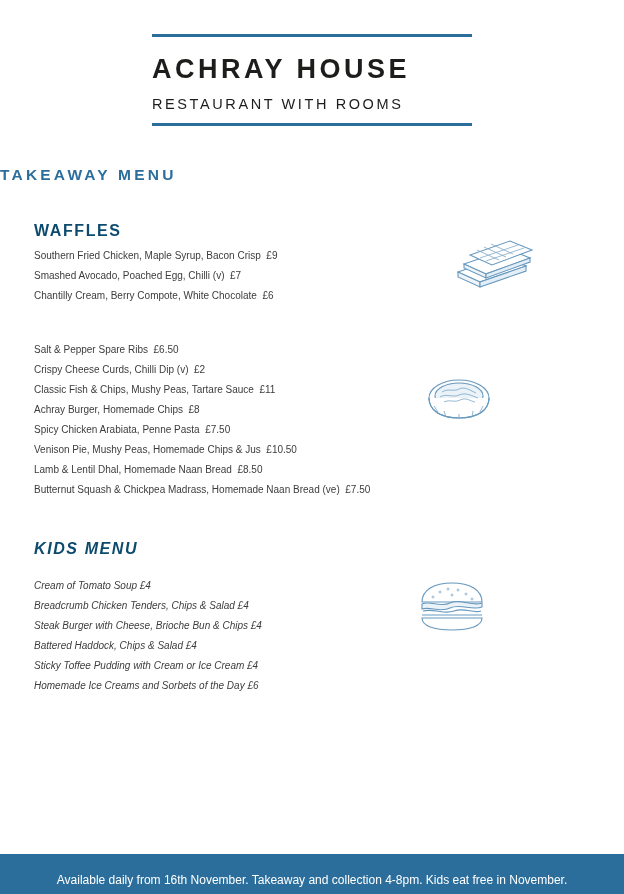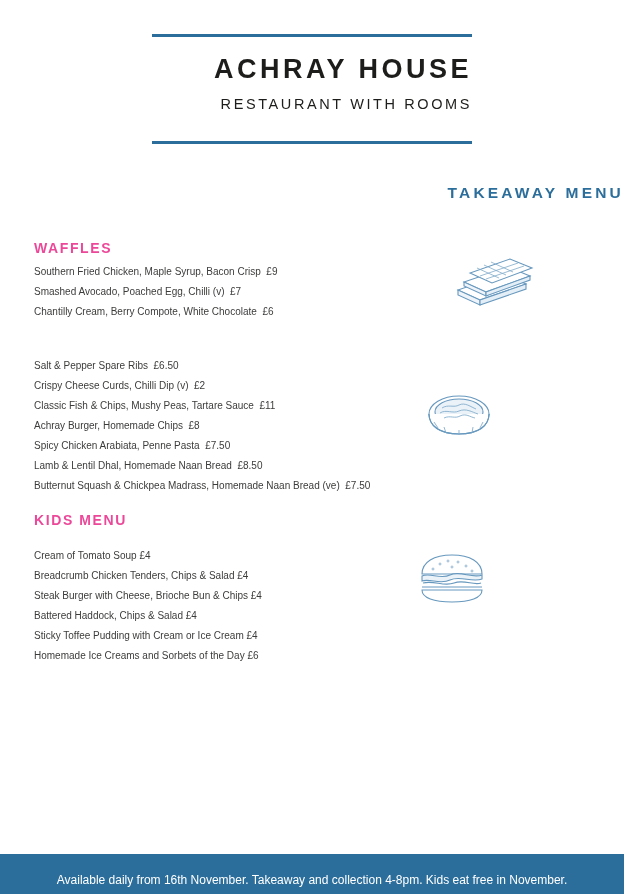--- a/index.html
+++ b/index.html
@@ -20,65 +20,65 @@
     position: relative;
     width: 624px;
     height: 894px;
     box-sizing: border-box;
   }
 
   
   .logo-block {
     width: 320px;
     margin: 34px auto 0 auto;
-    text-align: right;
+    text-align: left;
     padding: 6px 0 10px 0;
     border-top: 3px solid #2c6e9b;
     border-bottom: 3px solid #2c6e9b;
   }
   .logo-title {
     font-size: 27px;
     font-weight: bold;
     letter-spacing: 3.5px;
     color: #1d1d1b;
     line-height: 1.35;
     margin-top: 8px;
   }
   .logo-sub {
     font-size: 14.5px;
     letter-spacing: 2.6px;
     color: #1d1d1b;
     margin-top: 9px;
-    margin-bottom: 19px;
+    margin-bottom: 1px;
   }
 
   .menu-title {
-    text-align: right;
+    text-align: left;
     color: #2c6e9b;
     font-size: 15.5px;
     font-weight: bold;
     letter-spacing: 3.2px;
     margin-top: 40px;
   }
 
   
   .content {
     padding: 0 34px;
     margin-top: 38px;
     position: relative;
   }
   .section {
     position: relative;
   }
   .section + .section {
     margin-top: 28px;
   }
   .section-title {
-    color: #ec4899;
-    font-size: 14px;
+    color: #0c4a6e;
+    font-size: 16px;
     font-weight: bold;
     letter-spacing: 1.6px;
     margin-bottom: 6px;
   }
   .section-title.spaced {
     margin-bottom: 18px;
   }
   .item-list {
     list-style: none;
     margin: 0;
@@ -159,20 +159,21 @@
       </span>
     </div>
 
     <div class="section" style="margin-top:34px;">
       <ul class="item-list">
         <li>Salt &amp; Pepper Spare Ribs  £6.50</li>
         <li>Crispy Cheese Curds, Chilli Dip (v)  £2</li>
         <li>Classic Fish &amp; Chips, Mushy Peas, Tartare Sauce  £11</li>
         <li>Achray Burger, Homemade Chips  £8</li>
         <li>Spicy Chicken Arabiata, Penne Pasta  £7.50</li>
+        <li>Venison Pie, Mushy Peas, Homemade Chips &amp; Jus  £10.50</li>
         <li>Lamb &amp; Lentil Dhal, Homemade Naan Bread  £8.50</li>
         <li>Butternut Squash &amp; Chickpea Madrass, Homemade Naan Bread (ve)  £7.50</li>
       </ul>
 
       <span class="illus illus-pie">
         <svg width="78" height="72" viewBox="0 0 78 72" fill="none" stroke="#5f93bb" stroke-width="1.1">
           <ellipse cx="39" cy="36" rx="30" ry="18" fill="#ffffff"></ellipse>
           <ellipse cx="39" cy="34" rx="24" ry="13" fill="#eaf2f8"></ellipse>
           <path d="M9 36 C9 48, 20 56, 39 56 C58 56, 69 48, 69 36" fill="#ffffff"></path>
           <path d="M9 36 C9 48, 20 56, 39 56 C58 56, 69 48, 69 36"></path>
@@ -183,21 +184,21 @@
             <path d="M14 44 L18 50"></path>
               <path d="M24 49 L26 55"></path>
             <path d="M39 52 L39 57"></path>
               <path d="M53 49 L52 55"></path>
             <path d="M63 44 L60 50"></path>
           </g>
         </svg>
       </span>
     </div>
 
-    <div class="section" style="margin-top:16px;">
+    <div class="section" style="margin-top:40px;font-style:italic;">
       <div class="section-title spaced">KIDS MENU</div>
       <ul class="item-list">
         <li>Cream of Tomato Soup £4</li>
         <li>Breadcrumb Chicken Tenders, Chips &amp; Salad £4</li>
         <li>Steak Burger with Cheese, Brioche Bun &amp; Chips £4</li>
         <li>Battered Haddock, Chips &amp; Salad £4</li>
         <li>Sticky Toffee Pudding with Cream or Ice Cream £4</li>
         <li>Homemade Ice Creams and Sorbets of the Day £6</li>
       </ul>
 

